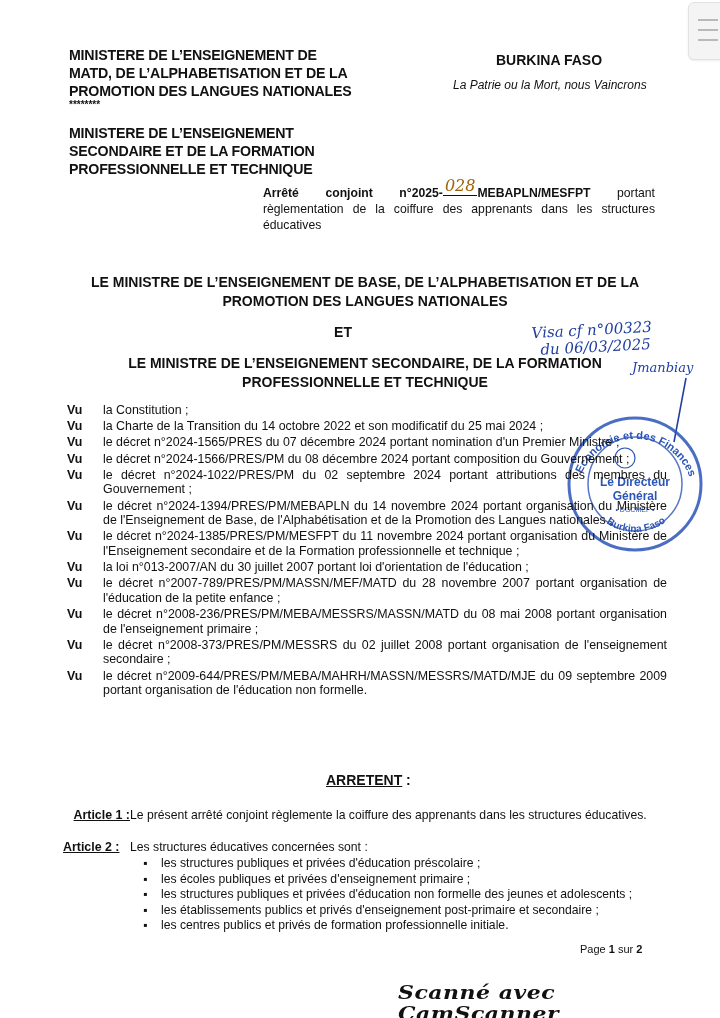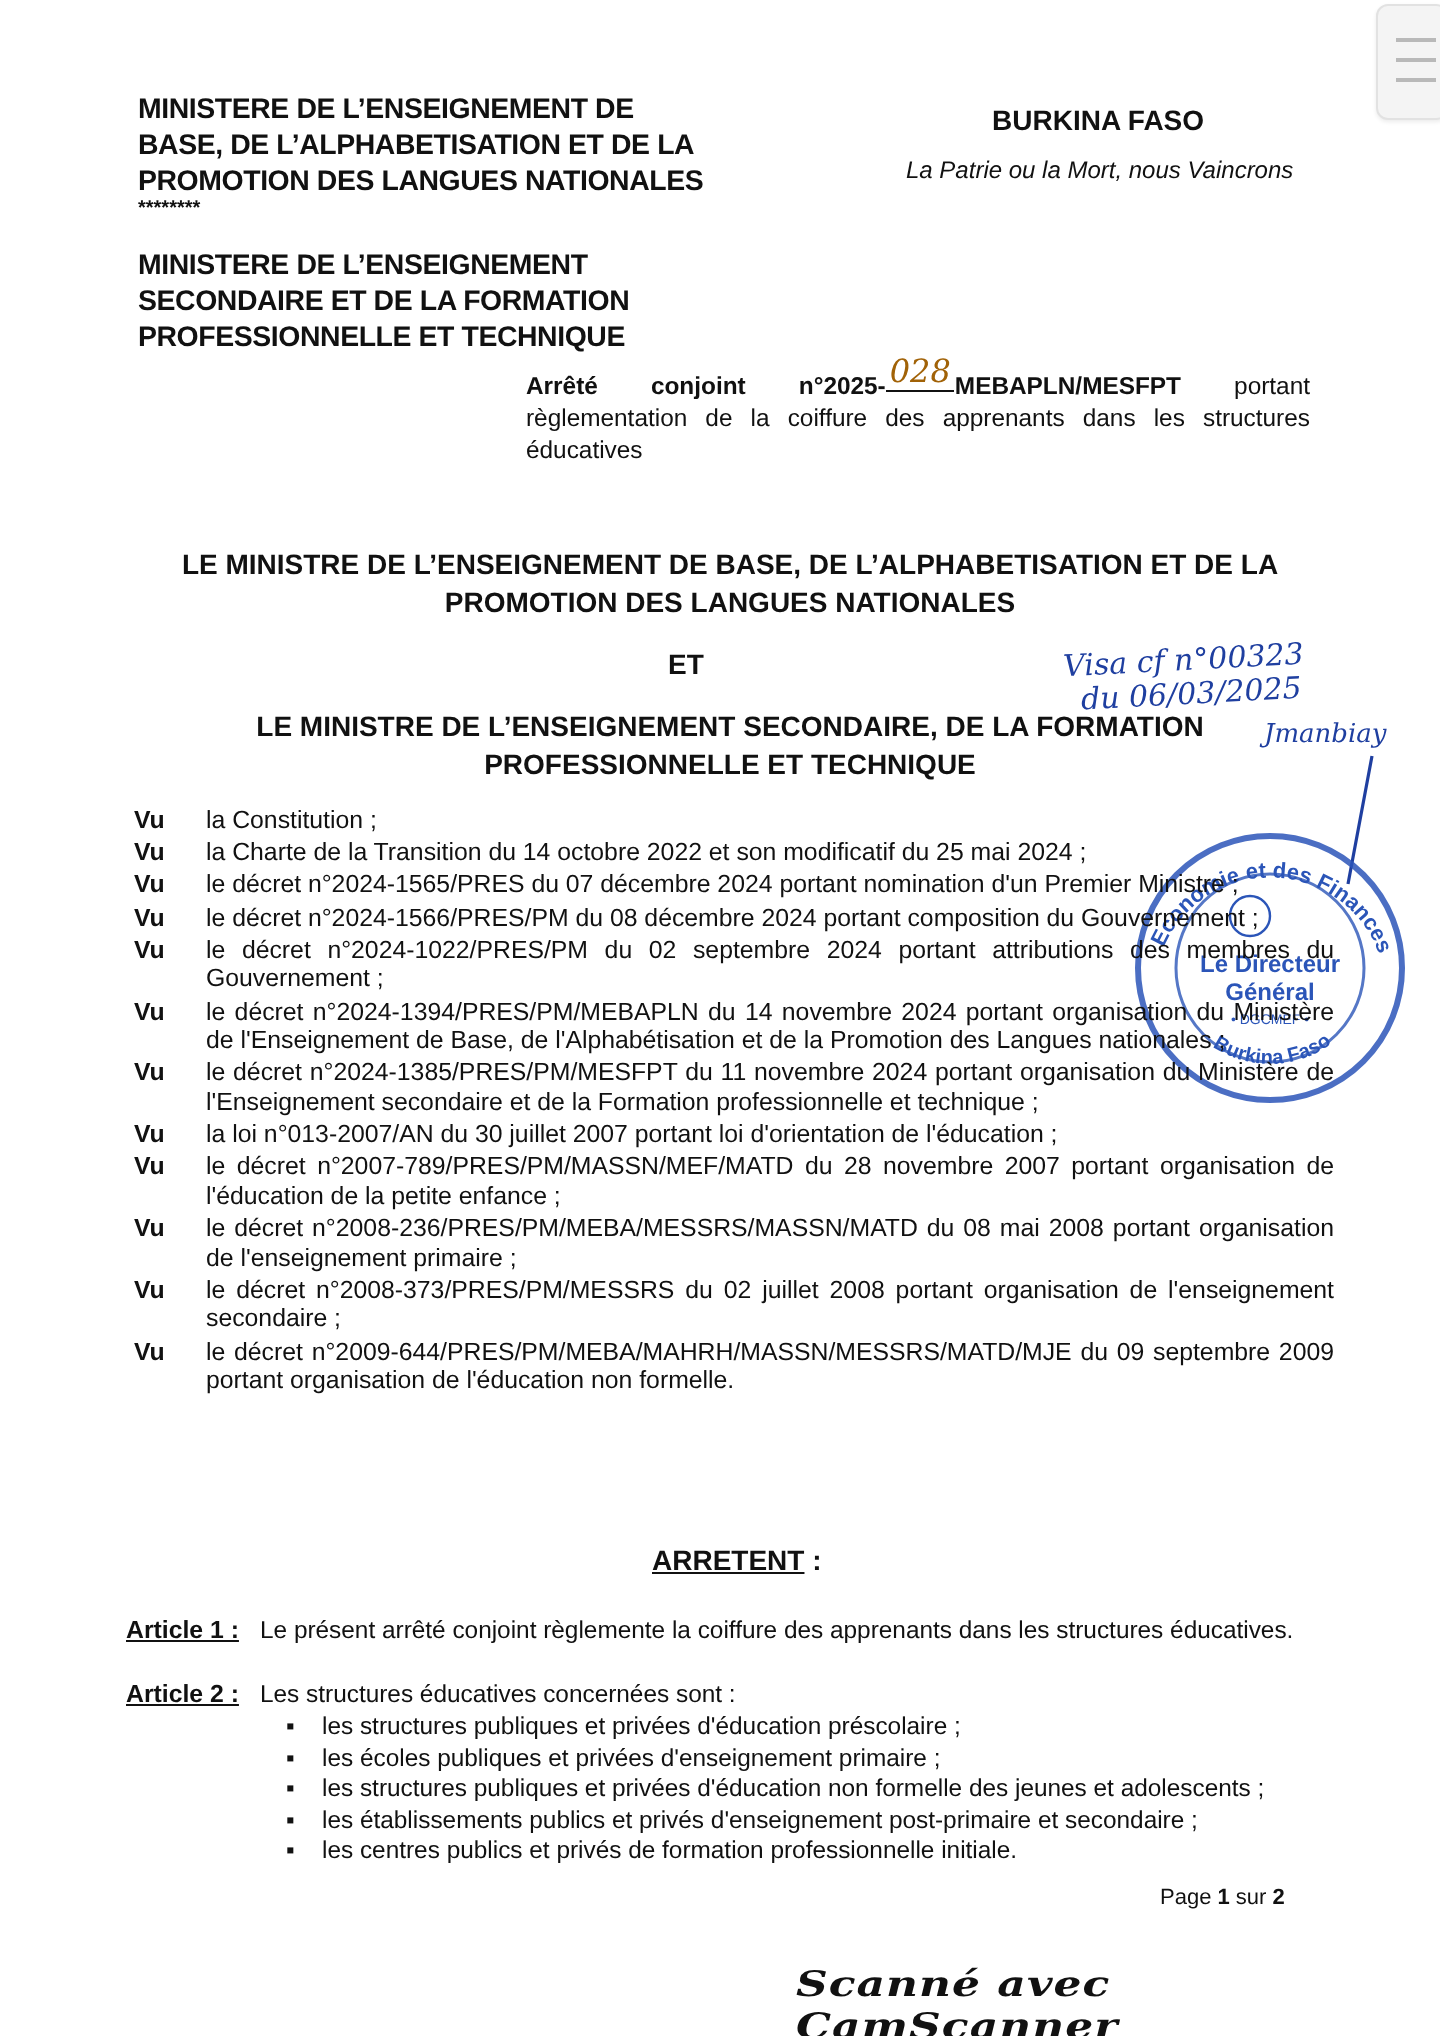--- a/index.html
+++ b/index.html
@@ -41,21 +41,21 @@
 <body>
 
 <div class="abs menu-btn">
   <span style="top:16px"></span>
   <span style="top:26px"></span>
   <span style="top:36px"></span>
 </div>
 
 <div class="abs ministry" style="top:46px">
   <div>MINISTERE DE L’ENSEIGNEMENT DE</div>
-  <div>BASE, DE L’ALPHABETISATION ET DE LA</div>
+  <div>MATD, DE L’ALPHABETISATION ET DE LA</div>
   <div>PROMOTION DES LANGUES NATIONALES</div>
 </div>
 <div class="abs stars">********</div>
 <div class="abs ministry" style="top:124px">
   <div>MINISTERE DE L’ENSEIGNEMENT</div>
   <div>SECONDAIRE ET DE LA FORMATION</div>
   <div>PROFESSIONNELLE ET TECHNIQUE</div>
 </div>
 
 <div class="abs country">BURKINA FASO</div>
@@ -151,21 +151,21 @@
   <div class="vu-row">
       <span class="vu-label">Vu</span>
       <span class="vu-text">le décret n°2009-644/PRES/PM/MEBA/MAHRH/MASSN/MESSRS/MATD/MJE du 09 septembre 2009 portant organisation de l'éducation non formelle.</span>
     </div>
 </div>
 
 <div class="abs arretent">
   <u>ARRETENT</u><span> :</span>
 </div>
 
-<div class="abs" style="left:63px; top:808px; display:flex;">
+<div class="abs" style="left:63px; top:808px; display:flex;text-align:right;">
   <span class="art-label" style="width:67px">Article 1 :</span>
   <span class="art-text">Le présent arrêté conjoint règlemente la coiffure des apprenants dans les structures éducatives.</span>
 </div>
 
 <div class="abs" style="left:63px; top:840px; display:flex;">
   <span class="art-label" style="width:67px">Article 2 :</span>
   <span class="art-text">Les structures éducatives concernées sont :</span>
 </div>
 <div class="abs bullets">
   <div class="b">

